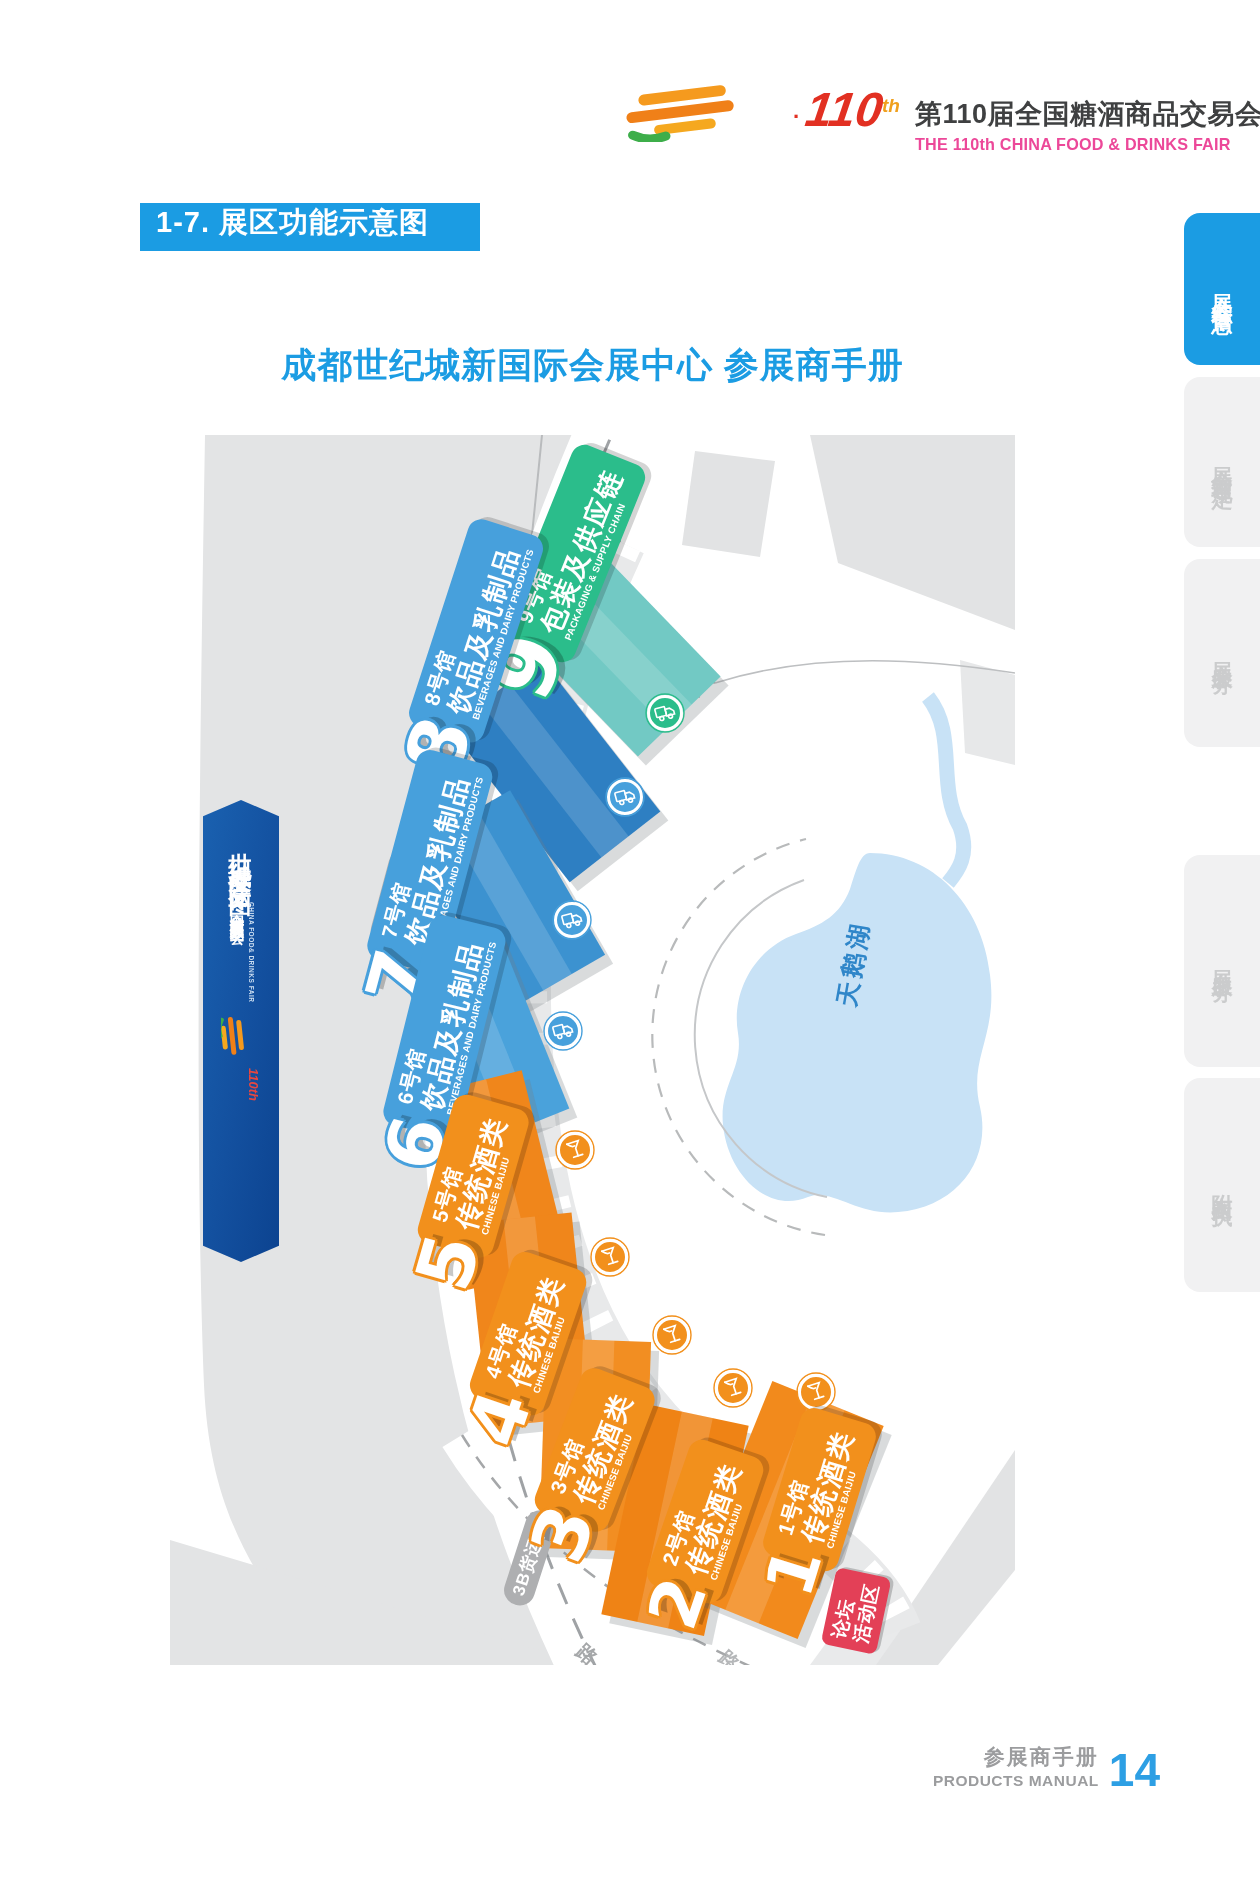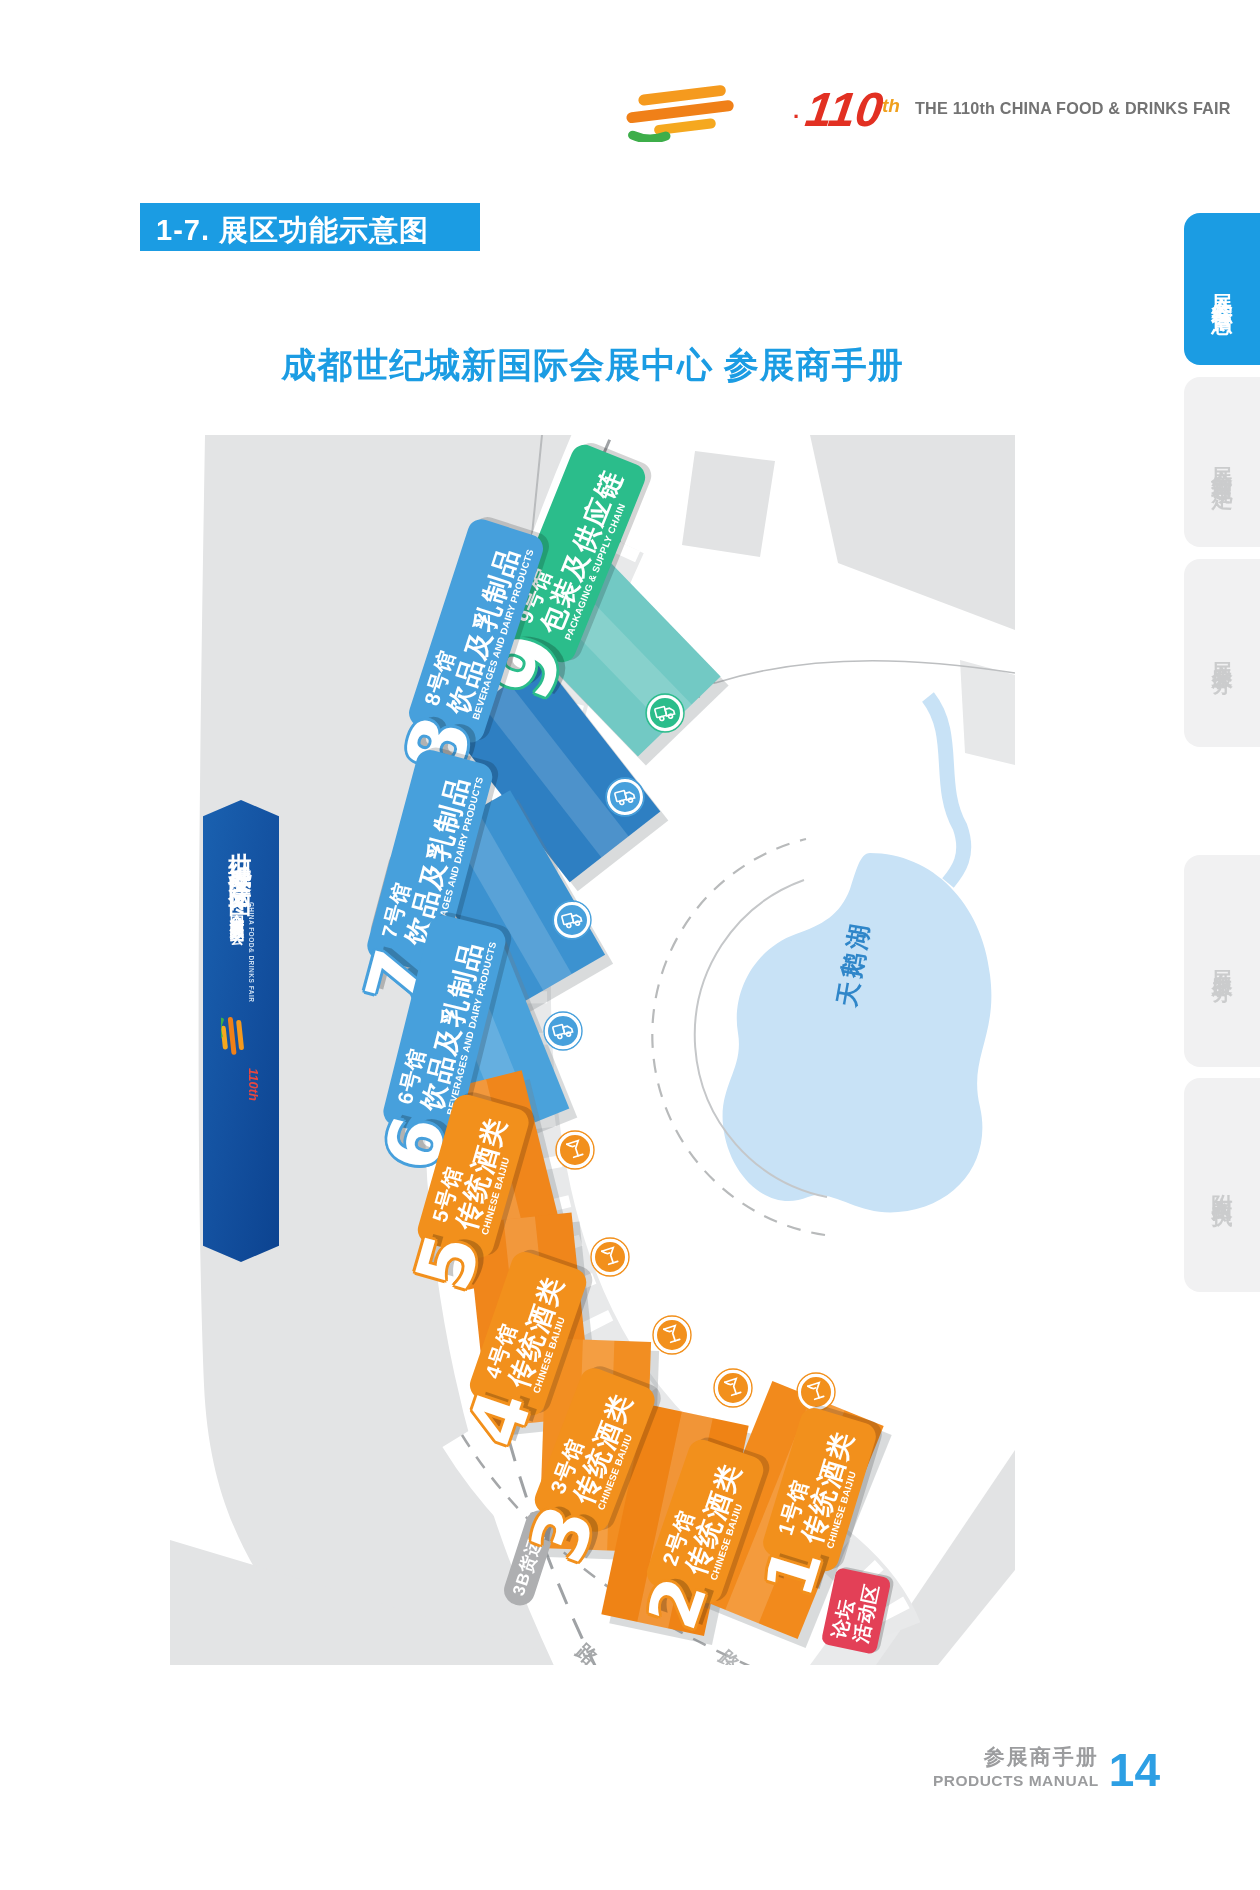--- a/index.html
+++ b/index.html
@@ -6,24 +6,24 @@
   body{width:1260px;height:1890px;position:relative;background:#fff;overflow:hidden;
        font-family:"Liberation Sans","DejaVu Sans",sans-serif;}
   .abs{position:absolute;}
   
   #header-emblem{left:618px;top:80px;}
   #logo-dot{left:793px;top:104px;font-size:22px;font-weight:bold;color:#E23022;}
   #logo-110{left:806px;top:82px;font-size:48px;font-weight:900;font-style:italic;color:#E23022;transform:skewX(-8deg);}
   #logo-th{left:882px;top:95px;font-size:19px;font-weight:900;font-style:italic;color:#F0A01D;}
   #header-text{left:915px;top:96px;width:330px;}
   #header-title-cn{font-size:27px;font-weight:800;color:#3F4041;letter-spacing:.5px;white-space:nowrap;}
-  #header-title-en{font-size:16.2px;font-weight:700;color:#737373;margin-top:3px;letter-spacing:.2px;white-space:nowrap;}
+  #header-title-en{font-size:16.2px;font-weight:700;color:#ec4899;margin-top:3px;letter-spacing:.2px;white-space:nowrap;}
   
   #section-bar{left:140px;top:203px;width:340px;height:48px;background:#1B9CE3;color:#fff;
-      display:flex;align-items:flex-end;padding-left:16px;box-sizing:border-box;
+      display:flex;align-items:flex-start;padding-left:16px;box-sizing:border-box;
       font-size:29px;font-weight:800;letter-spacing:1px;white-space:nowrap;}
   
   #map-title{left:170px;top:342px;width:845px;text-align:center;font-size:35px;font-weight:800;
       color:#1B9CE3;letter-spacing:1px;white-space:nowrap;}
   
   .side-tab{position:absolute;right:0;width:76px;border-radius:16px 0 0 16px;background:#F1F1F2;
       display:flex;align-items:center;justify-content:center;}
   .side-tab .vtext{writing-mode:vertical-rl;text-orientation:upright;font-size:21px;font-weight:700;
       letter-spacing:4px;color:#CBCCCD;}
   .side-tab.active{background:#1B9CE3;}
@@ -74,20 +74,21 @@
     <rect x="22" y="8" width="88" height="11" rx="5.5" fill="#F59A1E"></rect>
     <rect x="8" y="24" width="108" height="11" rx="5.5" fill="#F08018"></rect>
     <rect x="34" y="40" width="62" height="10" rx="5" fill="#F5A81F"></rect>
     <path d="M12,47 q15,9 33,5" stroke="#3DAE4A" stroke-width="9" fill="none" stroke-linecap="round"></path>
   </g>
 </svg>
 <span id="logo-dot" class="abs">·</span>
 <span id="logo-110" class="abs">110</span>
 <span id="logo-th" class="abs">th</span>
 <div id="header-text" class="abs">
+  <div id="header-title-cn">第110届全国糖酒商品交易会</div>
   <div id="header-title-en">THE 110th CHINA FOOD &amp; DRINKS FAIR</div>
 </div>
 
 <div id="section-bar" class="abs">
   <span>1-7. 展区功能示意图</span>
 </div>
 <div id="map-title" class="abs">成都世纪城新国际会展中心 参展商手册</div>
 
 <div id="sidebar"></div>
 

